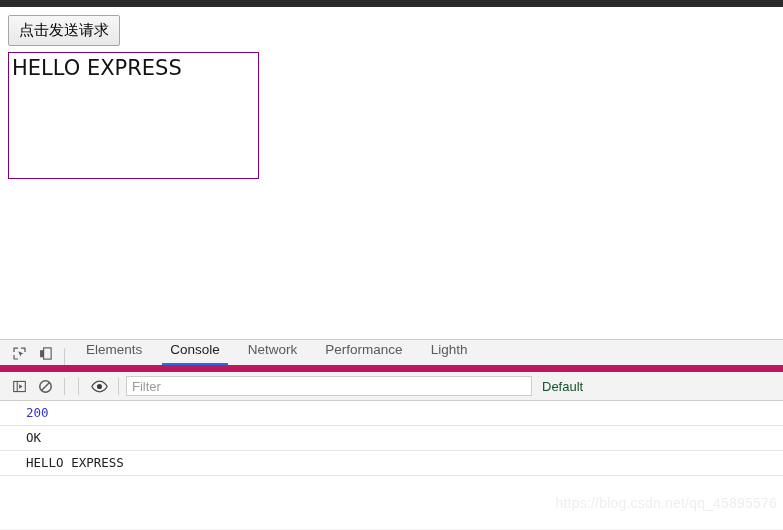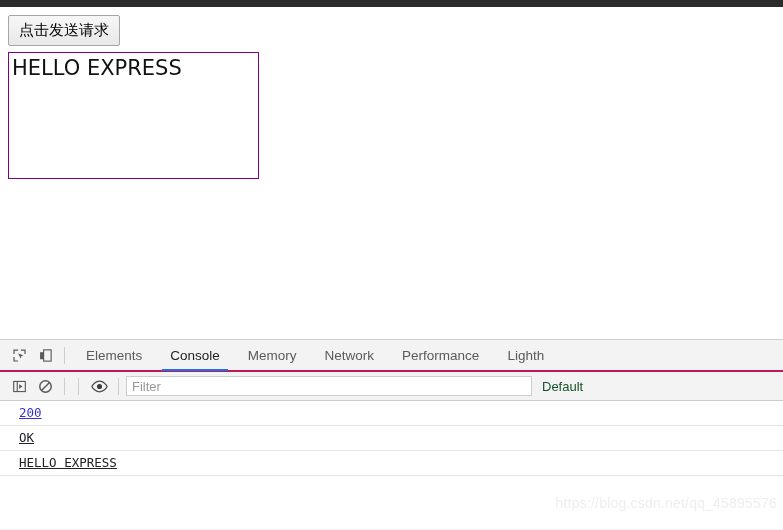--- a/index.html
+++ b/index.html
@@ -86,23 +86,23 @@
     height: 191px;
     background: #f3f3f3;
     border-top: 1px solid #cdcdcd;
     overflow: hidden;
   }
 
   .dt-tabbar {
     position: relative;
     height: 32px;
     background: #f3f3f3;
-    border-bottom: 2px solid #be185d;
+    border-bottom: 7px solid #be185d;
     display: flex;
-    align-items: center;
+    align-items: flex-end;
     padding-left: 6px;
     box-sizing: border-box;
   }
 
   .dt-iconbtn {
     width: 26px;
     height: 24px;
     display: flex;
     align-items: center;
     justify-content: center;
@@ -198,27 +198,26 @@
   
   .console-body {
     position: relative;
     background: #ffffff;
     height: 128px;
     overflow: hidden;
   }
 
   .console-row {
     border-bottom: 1px solid #e6e6e6;
-    padding: 3px 0 3px 19px;
+    padding: 3px 0 3px 26px;
     font-family: "DejaVu Sans Mono", "Liberation Mono", monospace;
     font-size: 12.5px;
     line-height: 18px;
     color: #202124;
     white-space: pre;
-    text-decoration: underline;
   }
   .console-row.num { color: #3333cc; }
 
   .watermark {
     position: absolute;
     right: 6px;
     bottom: 20px;
     font-size: 14px;
     color: #eeeeee;
     font-family: "Liberation Sans", sans-serif;
@@ -259,21 +258,20 @@
         <svg width="15" height="15" viewBox="0 0 16 16" aria-hidden="true">
           <rect x="6" y="2" width="8" height="12" fill="none" stroke="#5a5a5a" stroke-width="1.2"></rect>
           <rect x="2.2" y="4.5" width="4" height="7.5" fill="#5a5a5a"></rect>
         </svg>
       </div>
 
       <div class="dt-sep"></div>
 
       <div class="dt-tab">Elements</div>
       <div class="dt-tab active">Console</div>
-      <div class="dt-tab">Memory</div>
       <div class="dt-tab">Network</div>
       <div class="dt-tab">Performance</div>
       <div class="dt-tab">Lighth</div>
     </div>
 
     <div class="dt-console-bar">
 
       <div class="dt-iconbtn">
         <svg width="15" height="15" viewBox="0 0 16 16" aria-hidden="true">
           <rect x="1.8" y="2.6" width="12.4" height="10.8" fill="none" stroke="#5a5a5a" stroke-width="1.2"></rect>

